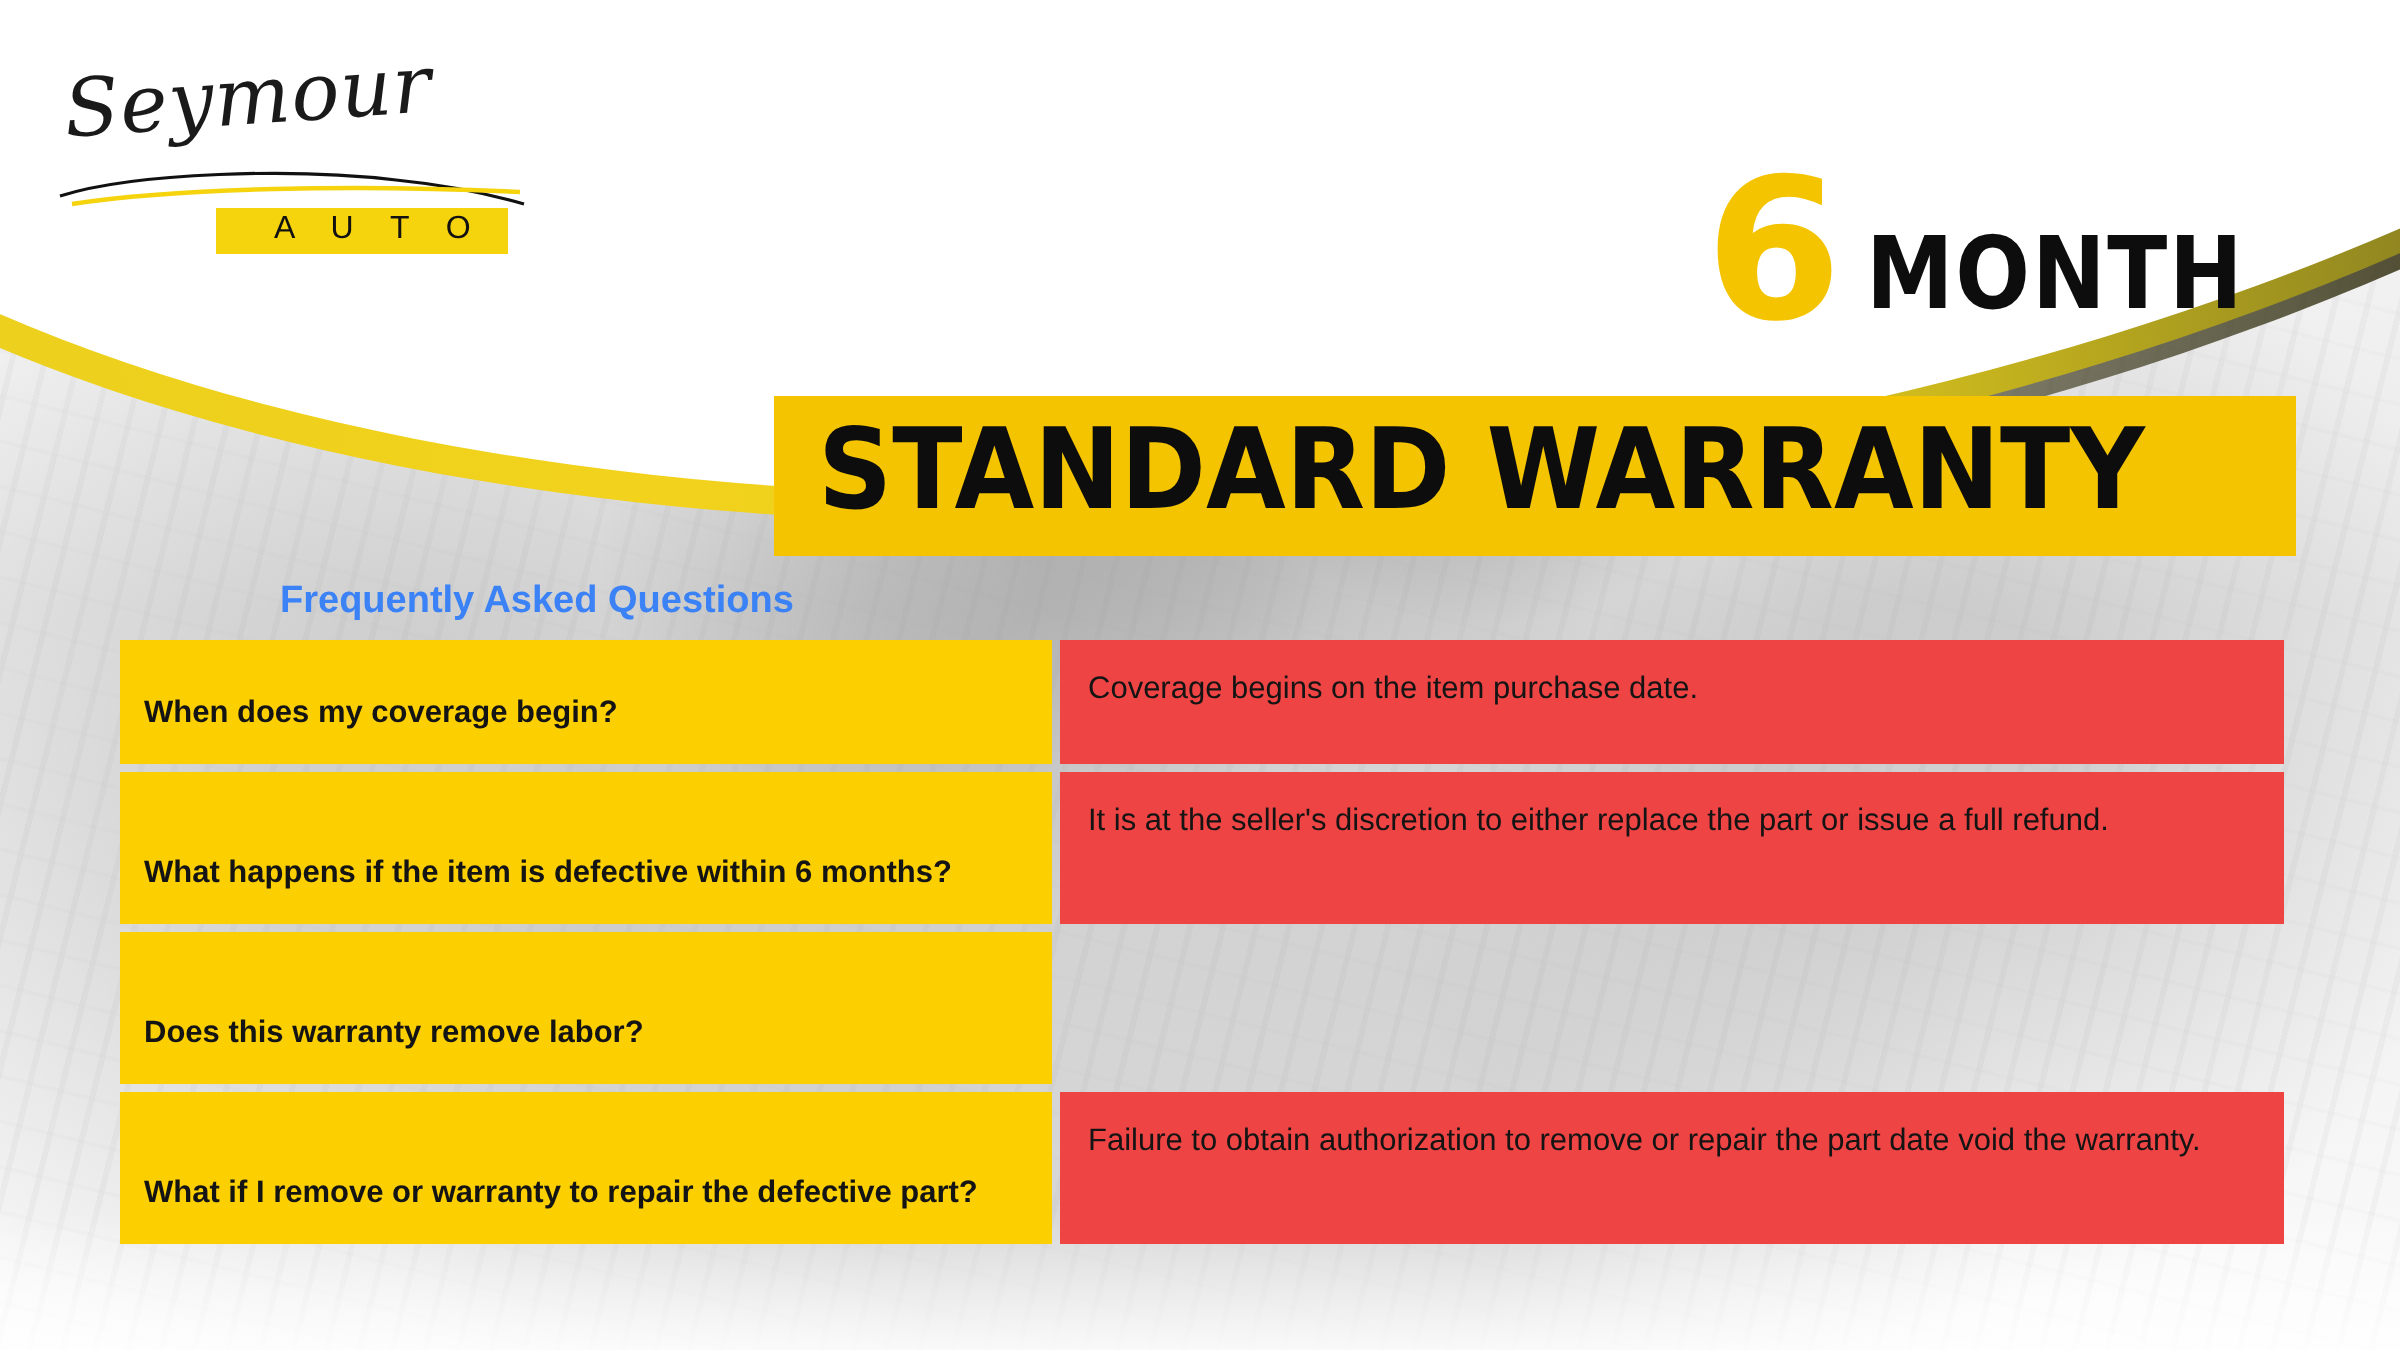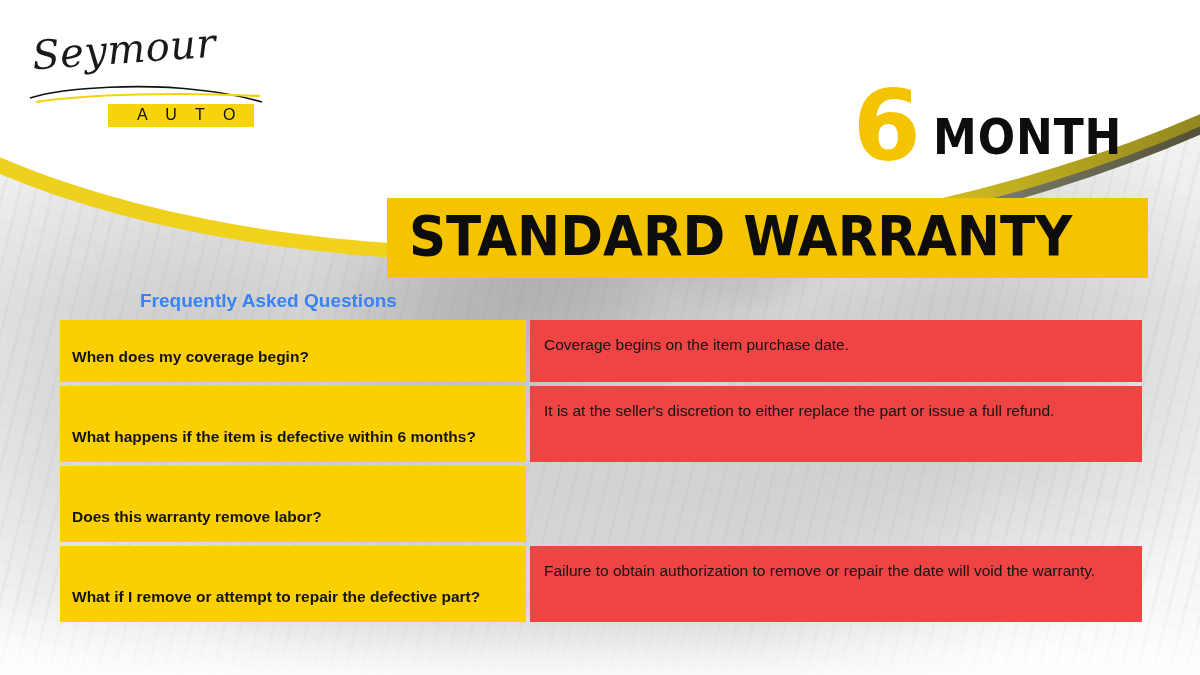--- a/index.html
+++ b/index.html
@@ -290,22 +290,22 @@
     </div>
 
     <div class="faq-row row-h2">
       <div class="faq-q">
         <span>Does this warranty remove labor?</span>
       </div>
     </div>
 
     <div class="faq-row row-h2">
       <div class="faq-q">
-        <span>What if I remove or attempt to repair the defective part?</span>
+        <span>What if I remove or warranty to repair the defective part?</span>
       </div>
       <div class="faq-a">
-        <span>Failure to obtain authorization to remove or repair the date will void the warranty.</span>
+        <span>Failure to obtain authorization to remove or repair the part date void the warranty.</span>
       </div>
     </div>
 
   </div>
 
 </div>
 
 </body></html>

